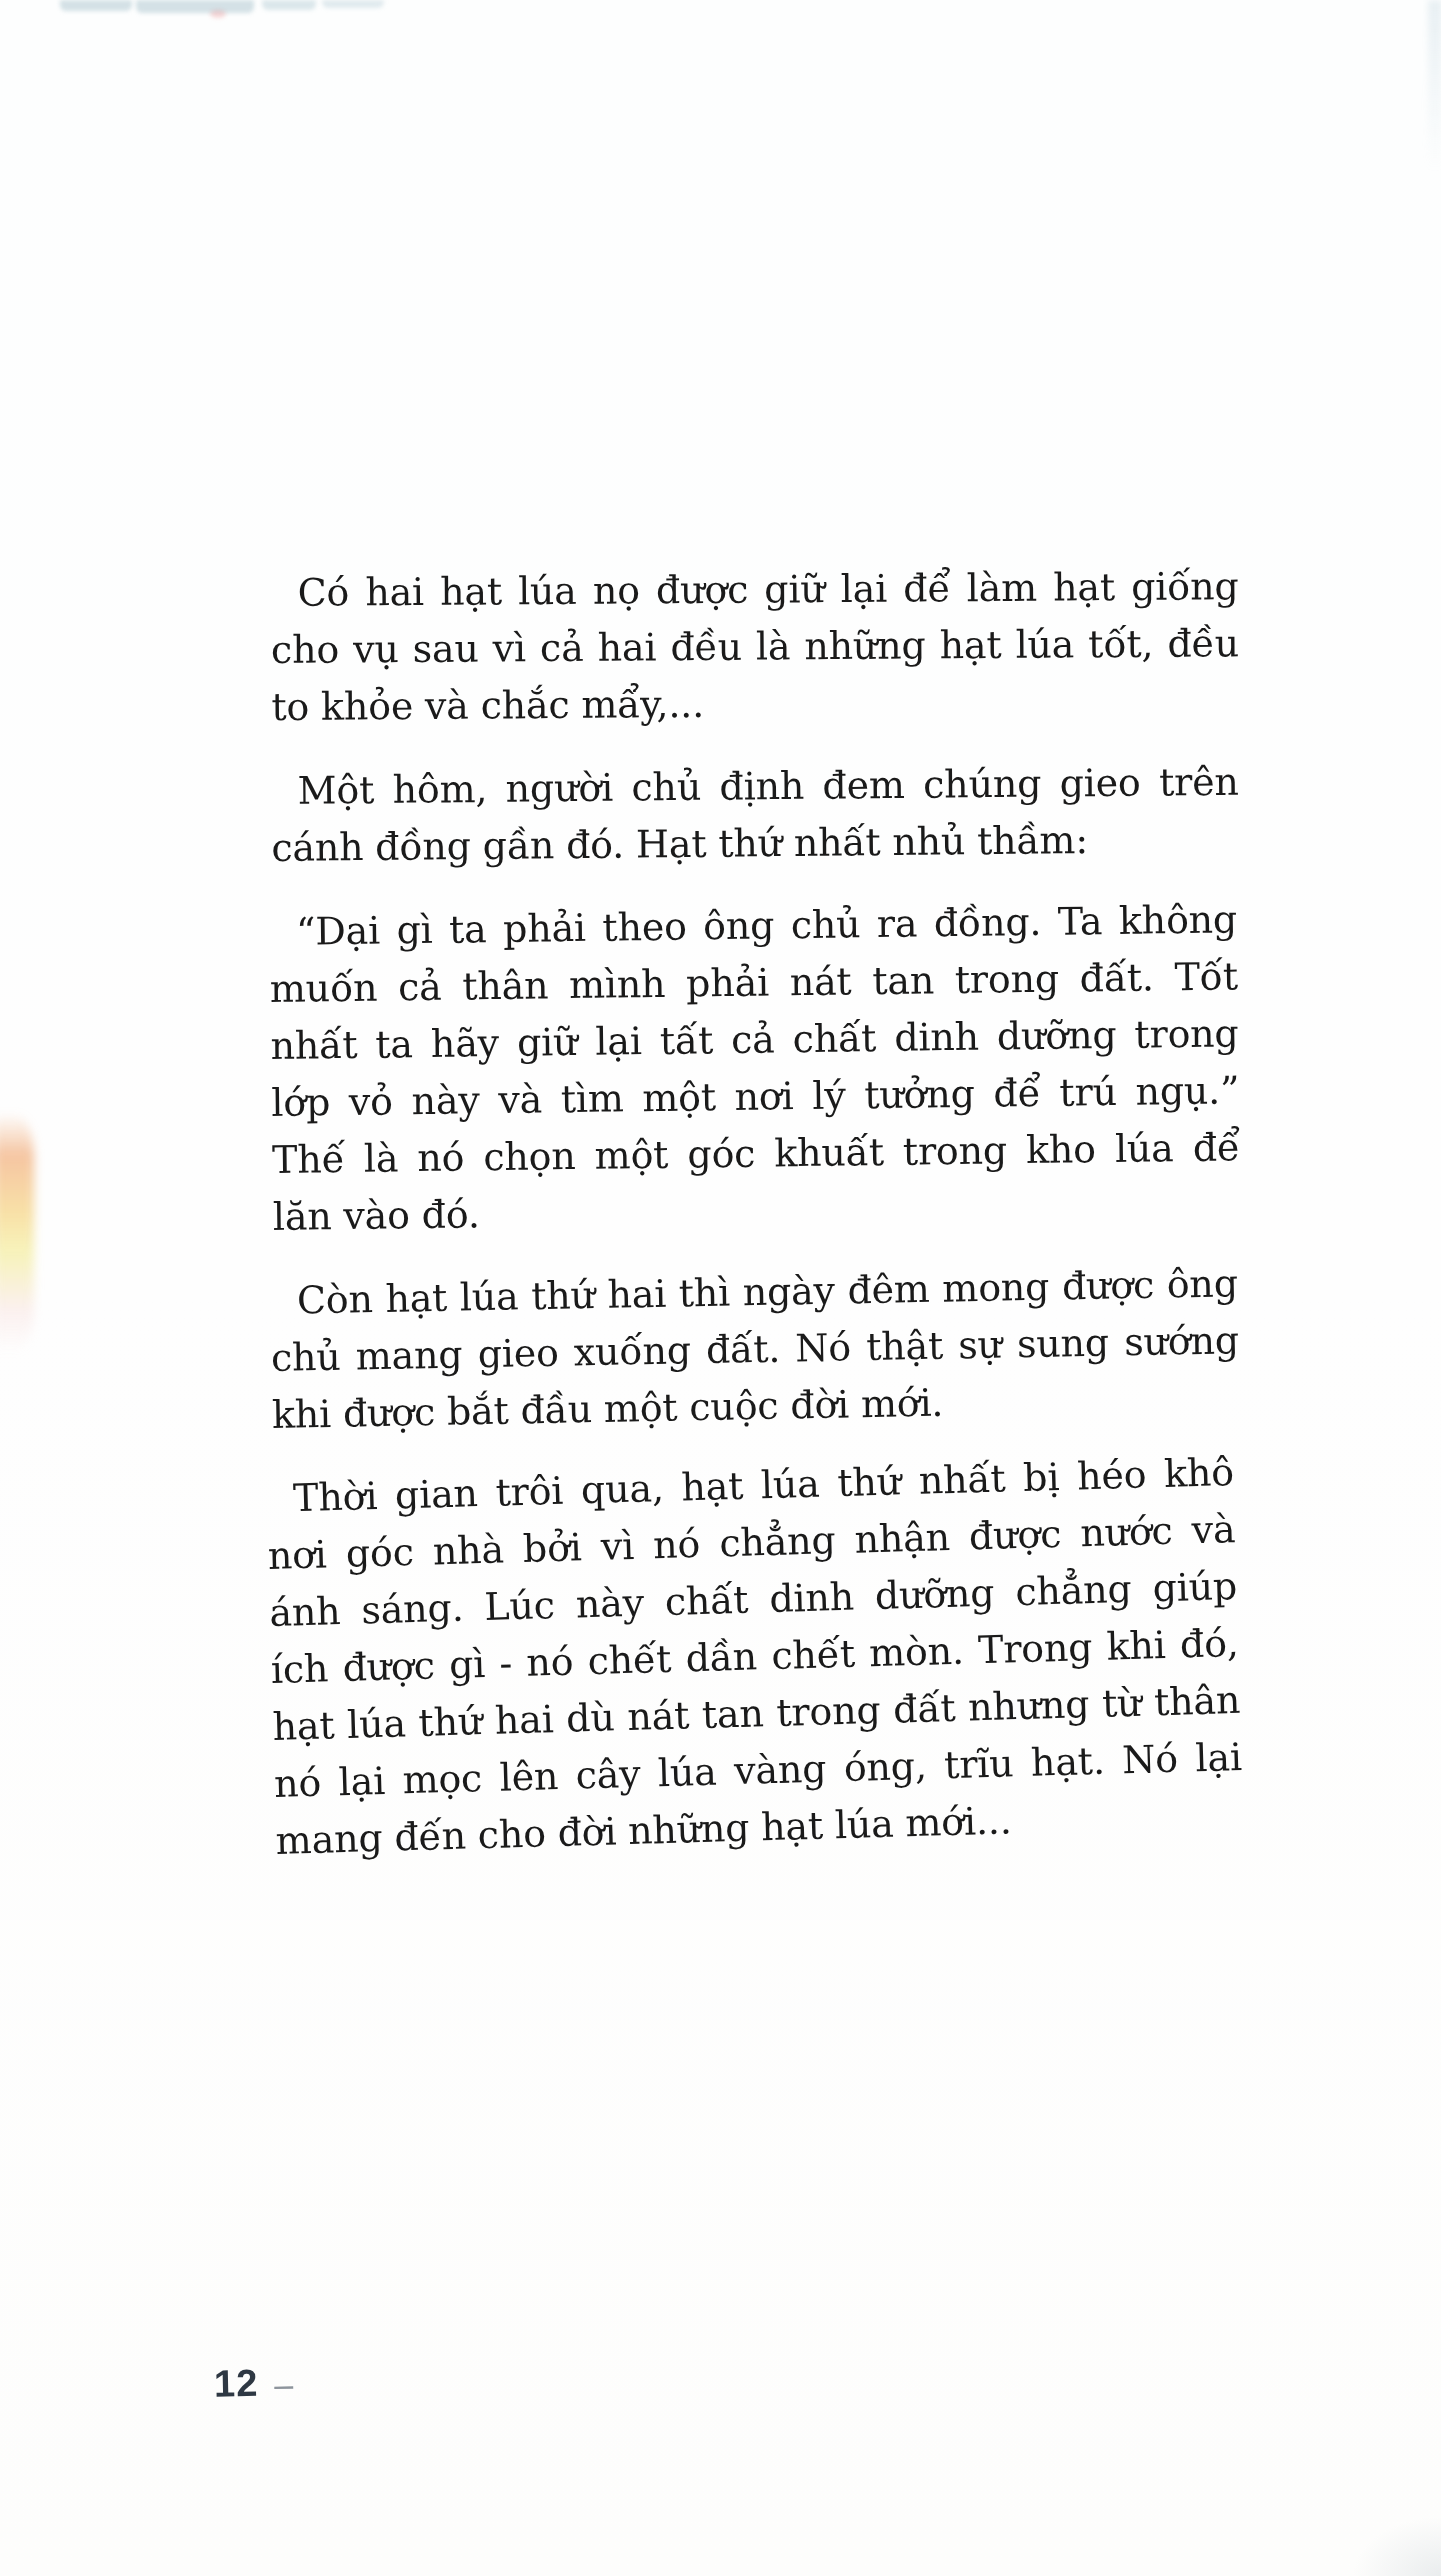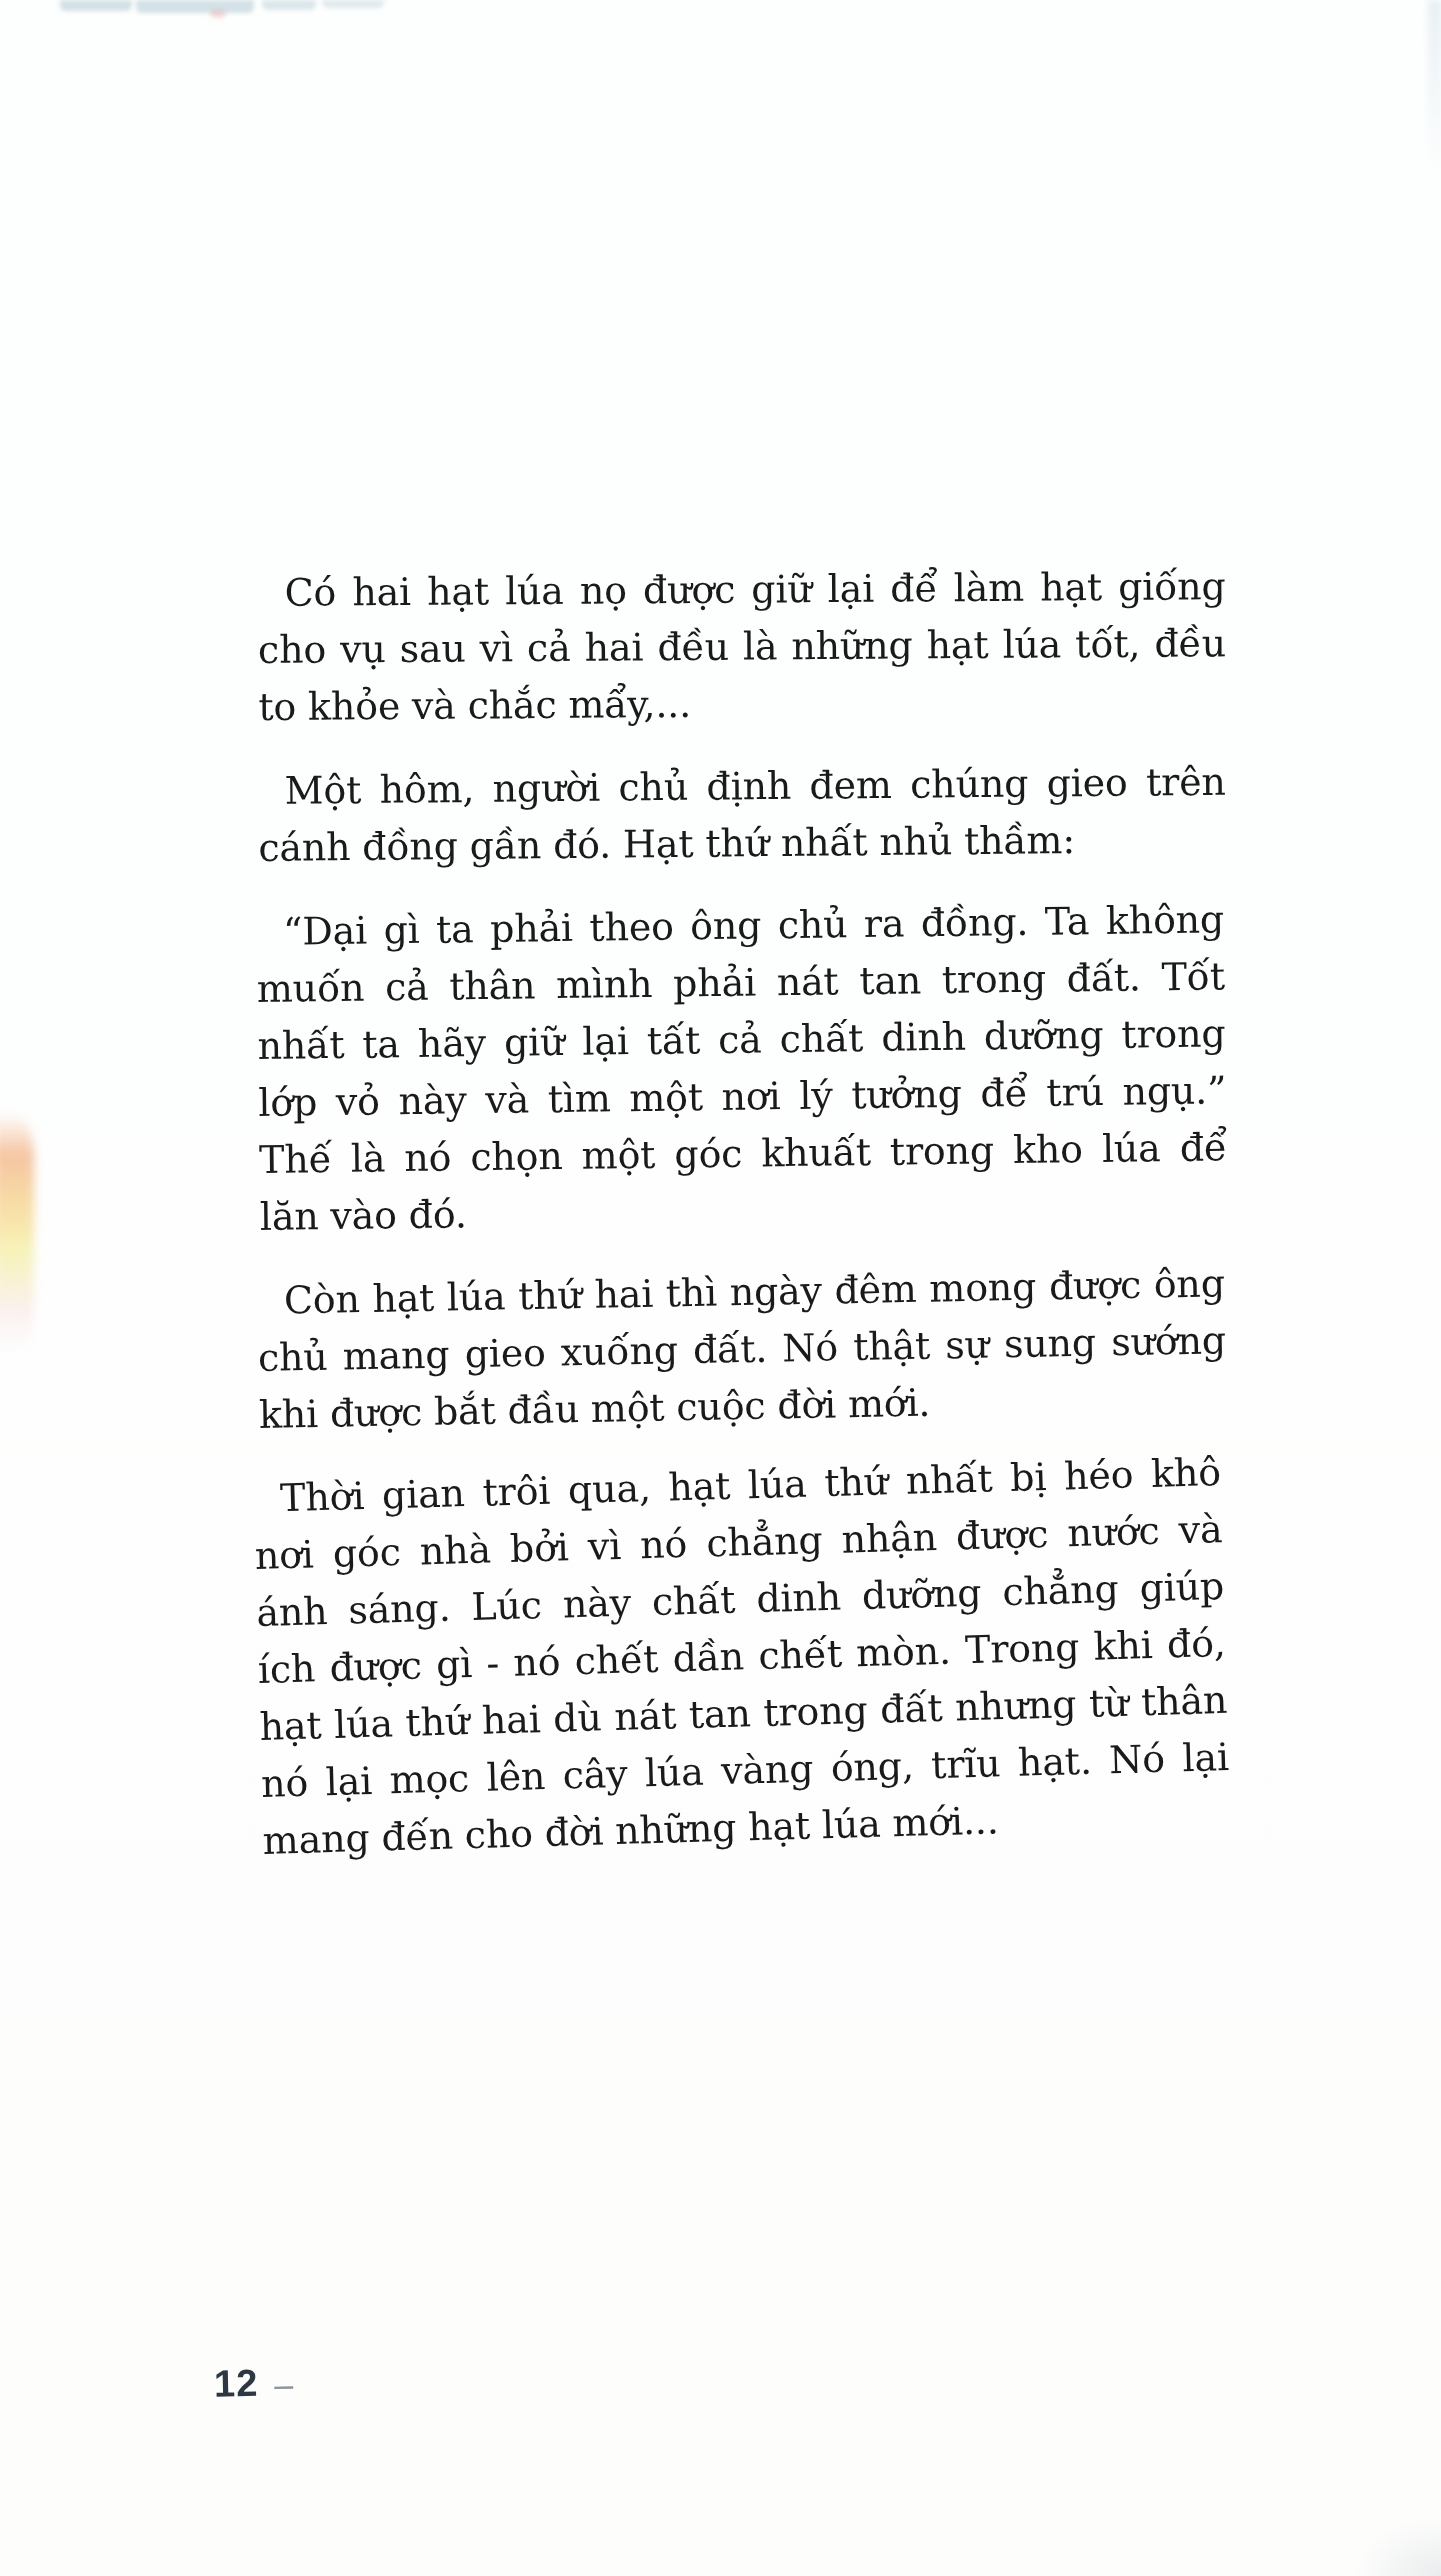--- a/index.html
+++ b/index.html
@@ -44,21 +44,21 @@
     filter: blur(5px);
   }
   .corner-shade {
     position: absolute; right: 0; bottom: 0; width: 90px; height: 60px;
     background: radial-gradient(ellipse at bottom right, rgba(188,198,204,0.30), rgba(188,198,204,0) 70%);
   }
 
   
   .text-block {
     position: absolute;
-    left: 258px; top: 565px; width: 968px;
+    left: 271px; top: 565px; width: 968px;
     color: #1a1a1a;
     font-size: 38px;
     line-height: 57px;
     letter-spacing: -0.2px;
   }
   .para { margin: 0 0 27px 0; transform-origin: 0 50%; }
   .para:nth-child(1) { transform: rotate(-0.40deg); }
   .para:nth-child(2) { transform: rotate(-0.55deg); }
   .para:nth-child(3) { transform: rotate(-0.75deg); }
   .para:nth-child(4) { transform: rotate(-1.05deg); }

